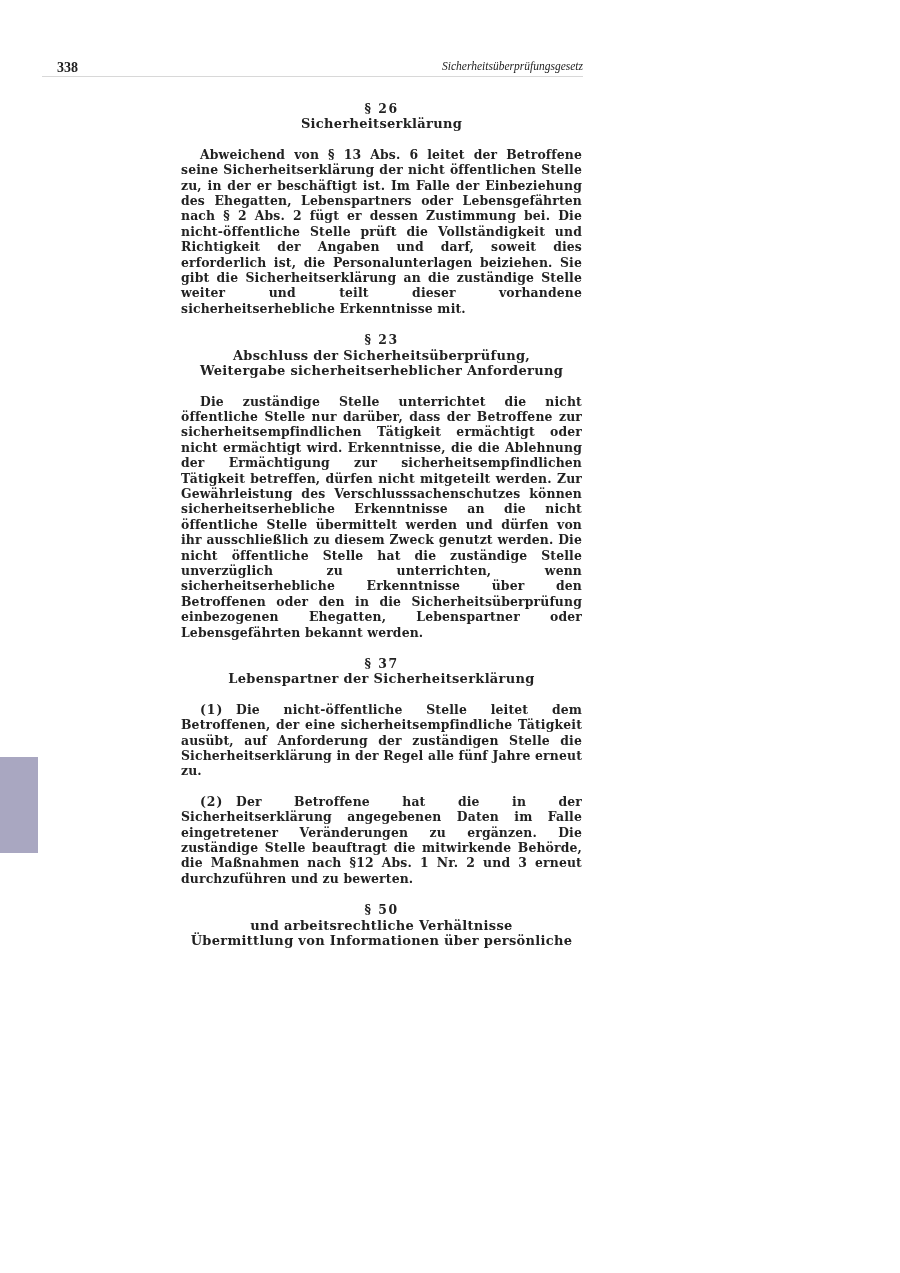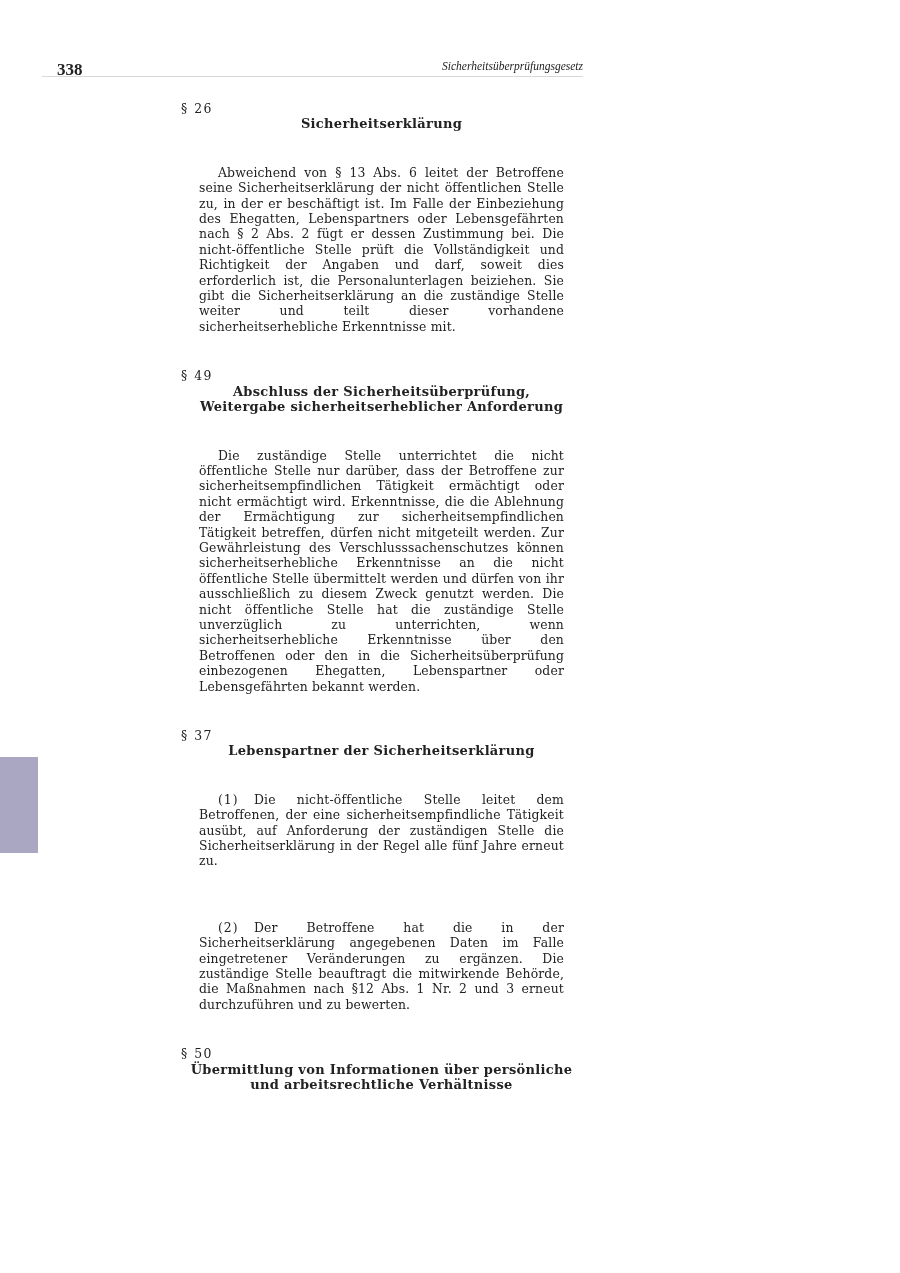--- a/index.html
+++ b/index.html
@@ -5,36 +5,36 @@
   html, body { margin: 0; padding: 0; }
   body {
     width: 900px; height: 1273px; background: #ffffff; position: relative; overflow: hidden;
     font-family: "DejaVu Serif", "Liberation Serif", serif; color: #222;
   }
   .running-header {
     position: absolute; left: 42px; top: 60px; width: 541px; height: 16px;
     border-bottom: 1px solid #d8d8d8;
   }
   .page-number {
-    position: absolute; left: 15px; top: 0; font-size: 17px; font-weight: bold;
+    position: absolute; left: 15px; top: 0; font-size: 14px; font-weight: bold;
     font-family: "Liberation Serif", serif;
   }
   .running-title {
     position: absolute; right: 0; top: 0; font-size: 11.5px; font-style: italic;
     font-family: "Liberation Serif", serif;
   }
   .content {
     position: absolute; left: 181px; top: 101px; width: 401px;
     font-size: 12.4px; line-height: 15.4px; letter-spacing: 0.15px;
   }
   .section { margin: 0; }
-  .sec-num { letter-spacing: 1.5px; }
+  .sec-num { text-align: center; letter-spacing: 1.5px; font-weight: bold; }
   .sec-title { text-align: center; font-weight: bold; font-size: 13px; letter-spacing: 0.3px; }
   .para {
-    text-align: justify; text-indent: 19px; margin: 18px; hyphens: manual;
+    text-align: justify; text-indent: 19px; margin: 0; hyphens: manual; font-weight: bold;
   }
   .gap-title { height: 15px; }
   .gap-sec { height: 16px; }
   .para-num { display: inline-block; width: 36px; text-indent: 0; letter-spacing: 1px; }
   .side-tab {
     position: absolute; left: 0; top: 757px; width: 38px; height: 96px;
     background: #a9a7c1;
   }
 </style>
 </head>
@@ -50,21 +50,21 @@
   <section class="section">
     <div class="sec-num">§ 26</div>
     <div class="sec-title">Sicherheitserklärung</div>
     <div class="gap-title"></div>
     <p class="para">Abweichend von § 13 Abs. 6 leitet der Betroffene seine Sicherheitserklärung der nicht öffentlichen Stelle zu, in der er beschäftigt ist. Im Falle der Einbeziehung des Ehegatten, Lebenspartners oder Lebensgefährten nach § 2 Abs. 2 fügt er dessen Zustimmung bei. Die nicht-öffentliche Stelle prüft die Vollständigkeit und Richtigkeit der Angaben und darf, soweit dies erforderlich ist, die Personalunterlagen beiziehen. Sie gibt die Sicherheitserklärung an die zuständige Stelle weiter und teilt dieser vorhandene sicherheitserhebliche Erkenntnisse mit.</p>
   </section>
 
   <div class="gap-sec"></div>
 
   <section class="section">
-    <div class="sec-num">§ 49</div>
+    <div class="sec-num">§ 23</div>
     <div class="sec-title">Abschluss der Sicherheitsüberprüfung,</div>
     <div class="sec-title">Weitergabe sicherheitserheblicher Anforderung</div>
     <div class="gap-title"></div>
     <p class="para">Die zuständige Stelle unterrichtet die nicht öffentliche Stelle nur darüber, dass der Betroffene zur sicherheitsempfindlichen Tätigkeit ermächtigt oder nicht ermächtigt wird. Erkenntnisse, die die Ablehnung der Ermächtigung zur sicherheitsempfindlichen Tätigkeit betreffen, dürfen nicht mitgeteilt werden. Zur Gewährleistung des Verschlusssachenschutzes können sicherheitserhebliche Erkenntnisse an die nicht öffentliche Stelle übermittelt werden und dürfen von ihr ausschließlich zu diesem Zweck genutzt werden. Die nicht öffentliche Stelle hat die zuständige Stelle unverzüglich zu unterrichten, wenn sicherheitserhebliche Erkenntnisse über den Betroffenen oder den in die Sicherheitsüberprüfung einbezogenen Ehegatten, Lebenspartner oder Lebensgefährten bekannt werden.</p>
   </section>
 
   <div class="gap-sec"></div>
 
   <section class="section">
     <div class="sec-num">§ 37</div>
@@ -76,18 +76,18 @@
     <div class="gap-title"></div>
     <p class="para">
       <span class="para-num">(2)</span><span>Der Betroffene hat die in der Sicherheitserklärung angegebenen Daten im Falle eingetretener Veränderungen zu ergänzen. Die zuständige Stelle beauftragt die mitwirkende Behörde, die Maßnahmen nach §12 Abs. 1 Nr. 2 und 3 erneut durchzuführen und zu bewerten.</span>
     </p>
   </section>
 
   <div class="gap-sec"></div>
 
   <section class="section">
     <div class="sec-num">§ 50</div>
+    <div class="sec-title">und arbeitsrechtliche Verhältnisse</div>
     <div class="sec-title">Übermittlung von Informationen über persönliche</div>
-    <div class="sec-title">und arbeitsrechtliche Verhältnisse</div>
   </section>
 </div>
 
 <div class="side-tab"></div>
 
 </body></html>

